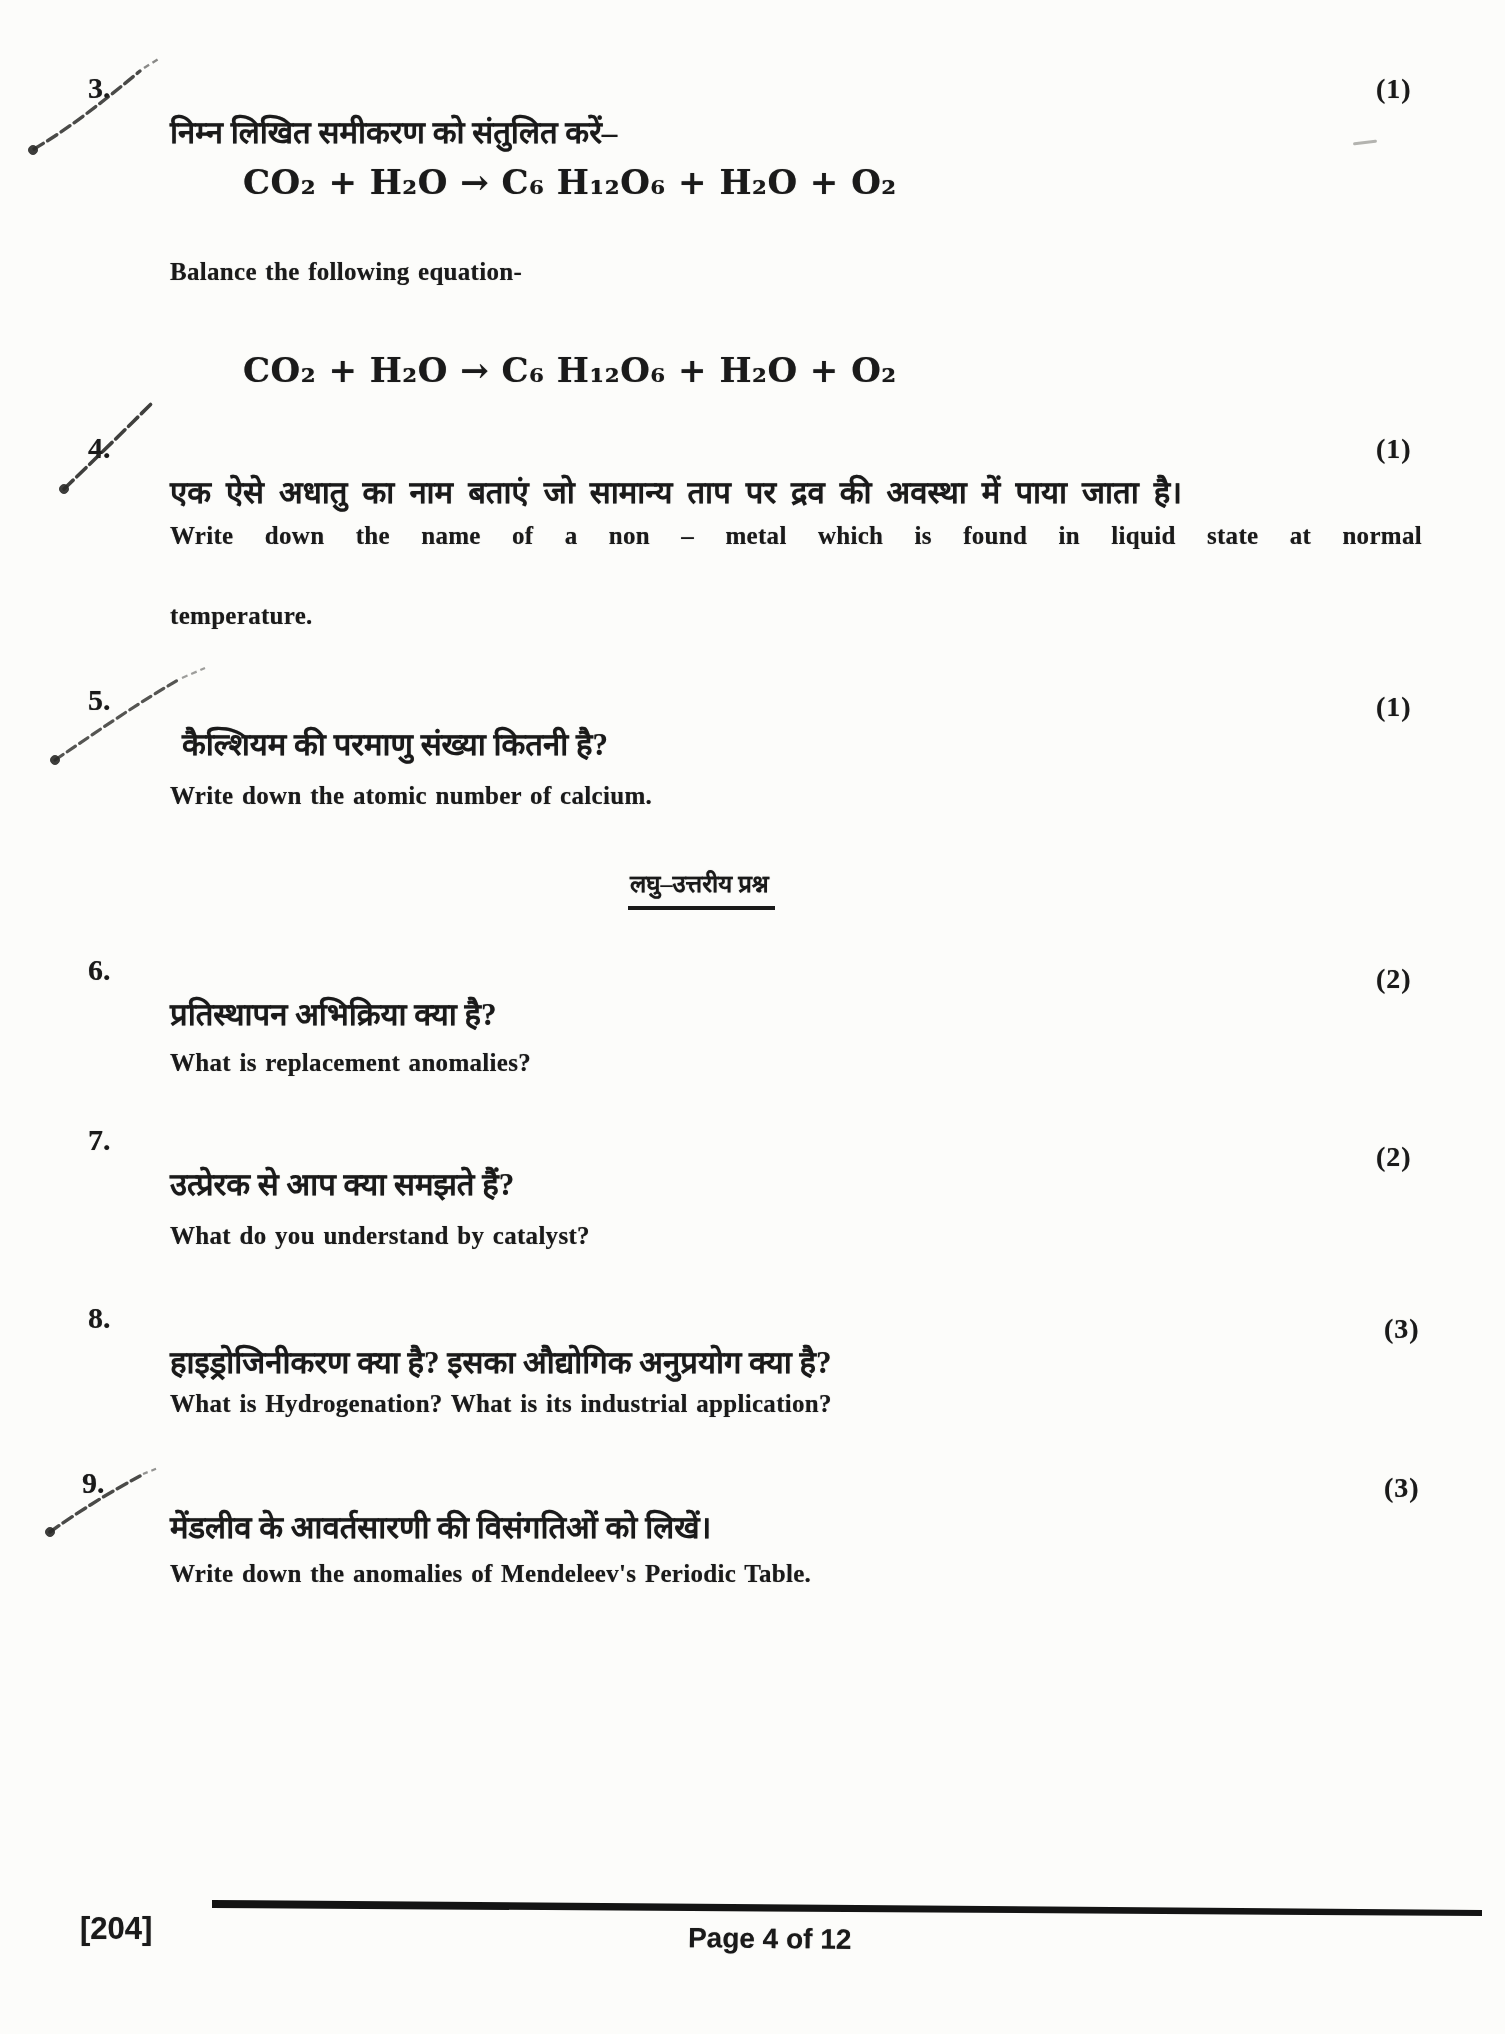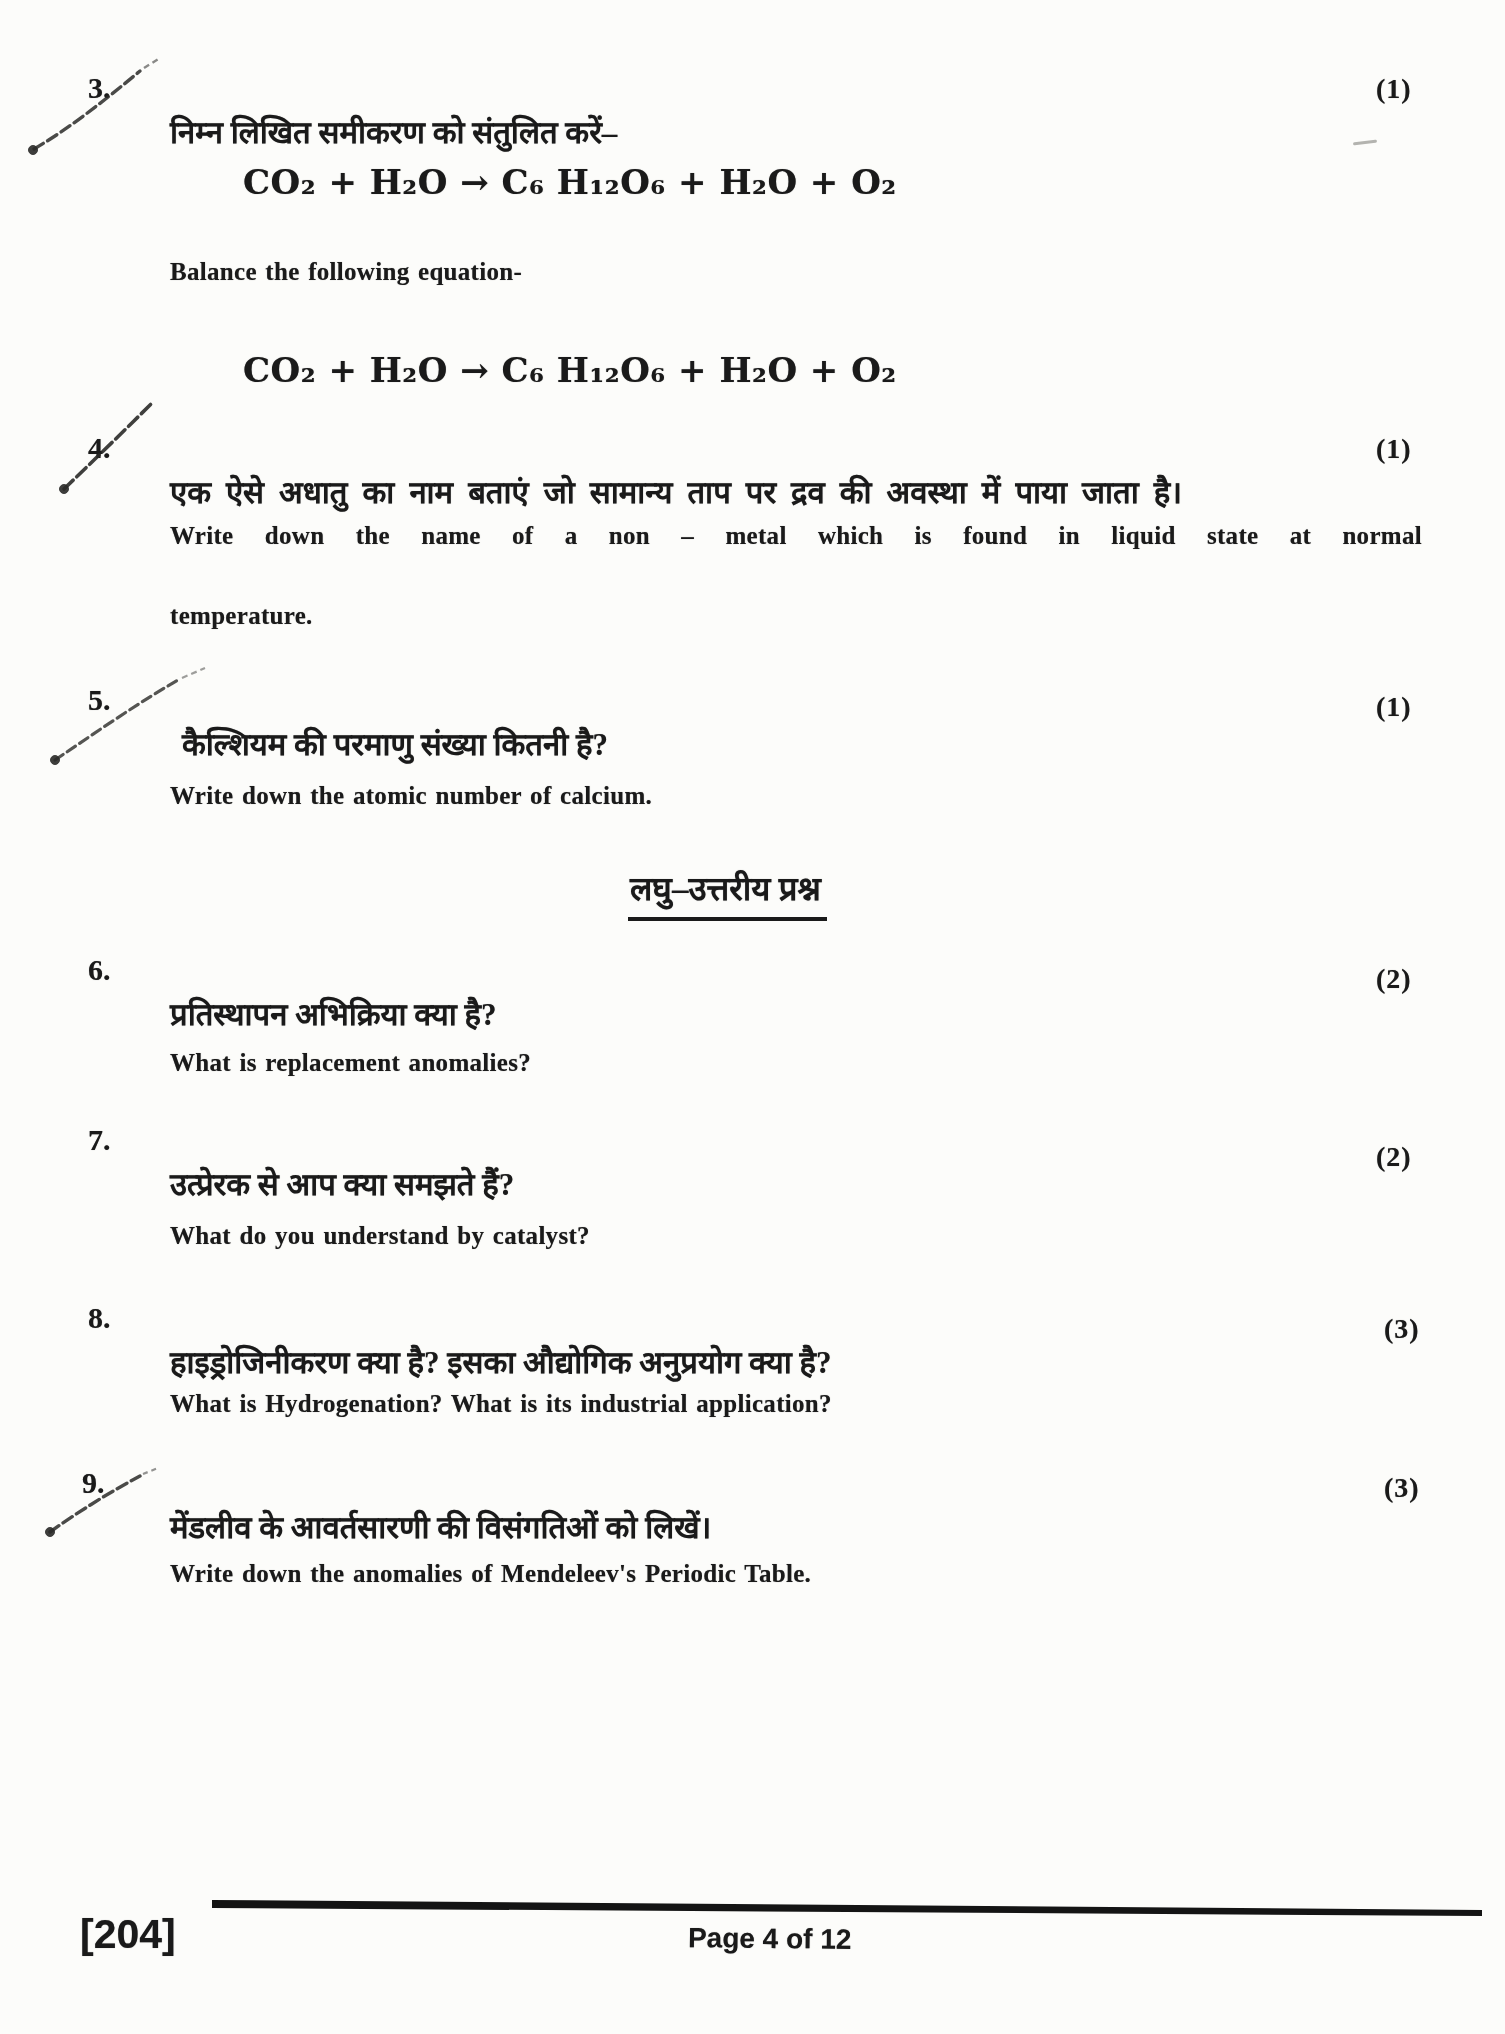--- a/index.html
+++ b/index.html
@@ -48,30 +48,30 @@
   }
   .eqline {
     position:absolute; left:243px;
     font-size:34px; font-weight:700; line-height:1.2;
     white-space:nowrap; letter-spacing:.5px;
     font-family:"DejaVu Serif","Liberation Serif",serif;
     text-shadow:0 0 0.8px rgba(20,20,20,.5);
   }
   .heading {
     position:absolute; left:628px;
-    font-size:33px; font-weight:700; line-height:1.2;
+    font-size:24px; font-weight:700; line-height:1.2;
     white-space:nowrap;
     padding:0 6px 7px 2px;
     border-bottom:4px solid #1a1a1a;
     text-shadow:0 0 0.8px rgba(20,20,20,.5);
   }
   .footer-code {
     position:absolute; left:80px; top:1912px;
     font-family:"Liberation Sans","DejaVu Sans",sans-serif;
-    font-size:41px; font-weight:700; line-height:1.1;
+    font-size:31px; font-weight:700; line-height:1.1;
     text-shadow:0 0 0.8px rgba(20,20,20,.5);
   }
   .footer-page {
     position:absolute; left:688px; top:1924px;
     font-family:"Liberation Sans","DejaVu Sans",sans-serif;
     font-size:28px; font-weight:700; line-height:1.1;
     transform:rotate(.6deg);
     text-shadow:0 0 0.8px rgba(20,20,20,.5);
   }
   .overlay { position:absolute; inset:0; pointer-events:none; }

